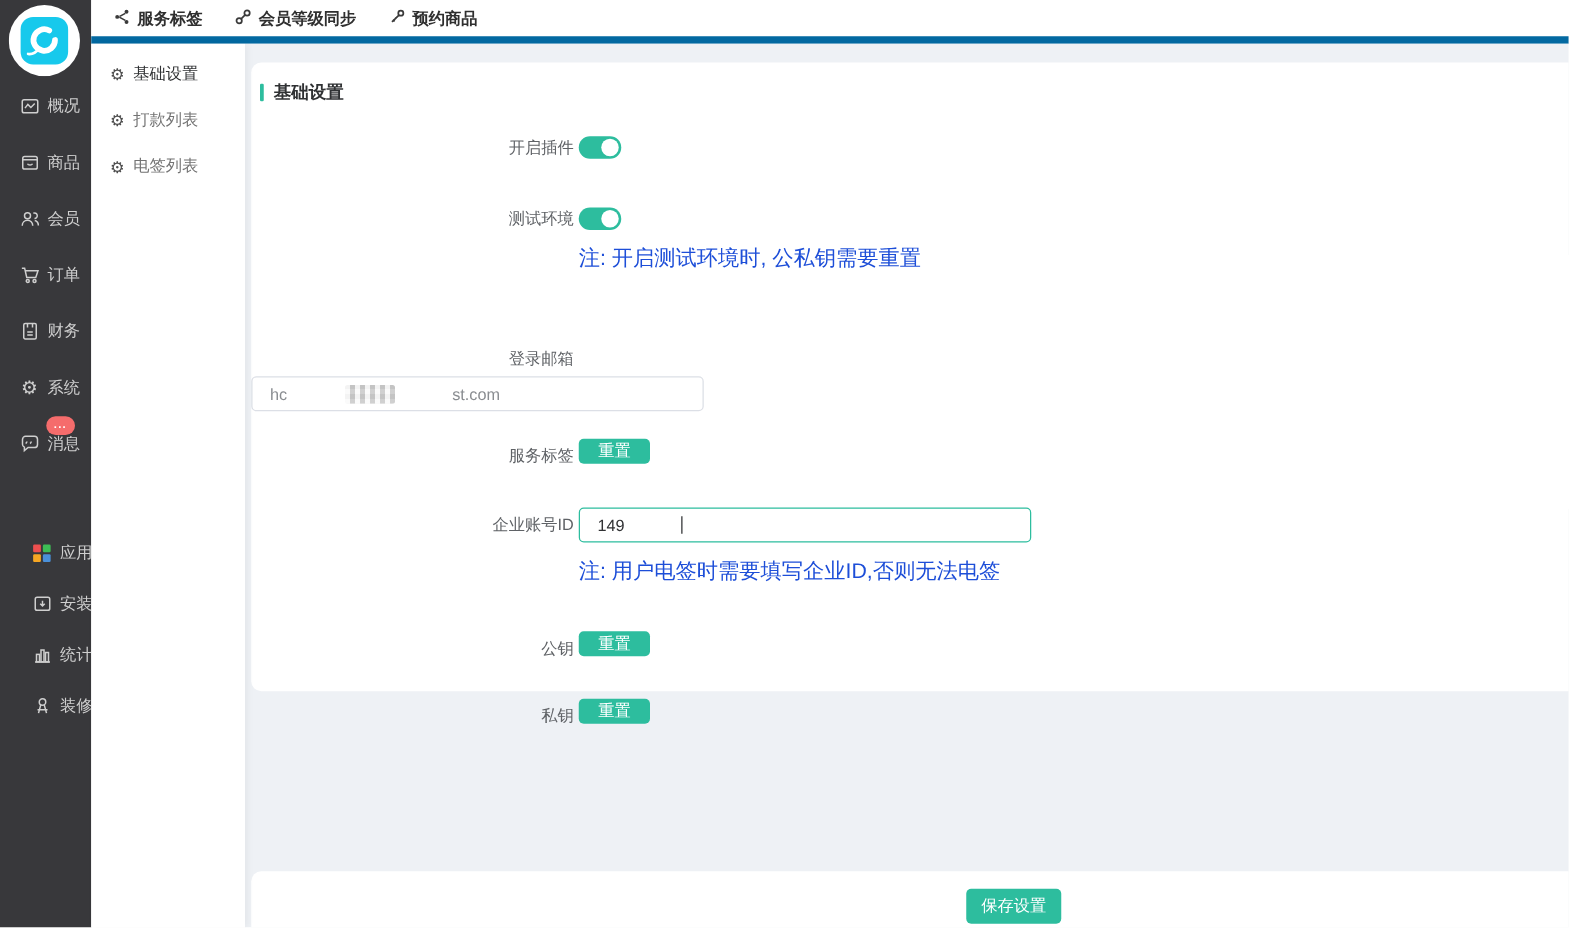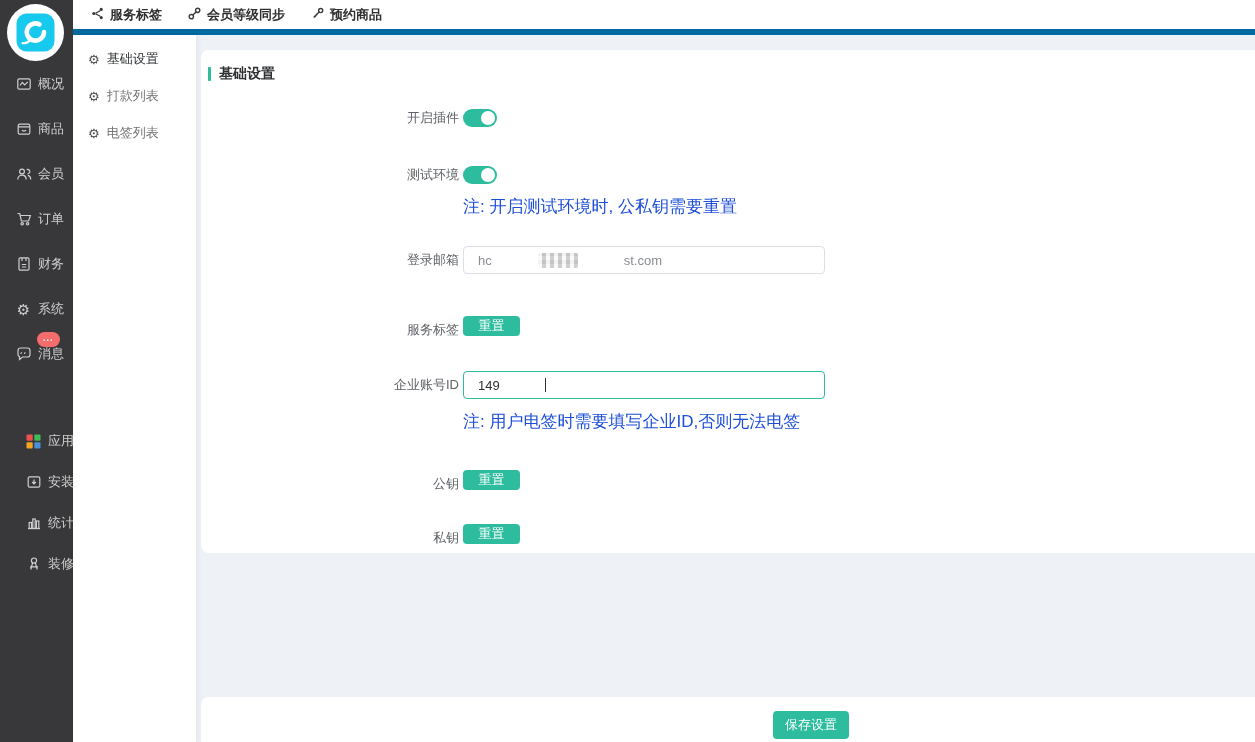--- a/index.html
+++ b/index.html
@@ -49,22 +49,22 @@
     font-size:13px; color:#8a8d91; display:flex; align-items:center; background:#fff; cursor:text;gap:44px; }
   .input.focused { border-color:#2dbd9e; color:#303133; }
   .censor { display:inline-block; width:40px; height:15px; margin:0 2px; border-radius:2px; background-color:#dcdcdc;
     background-image:repeating-linear-gradient(90deg, rgba(255,255,255,.75) 0 4px, rgba(185,185,185,.55) 4px 8px),
       repeating-linear-gradient(0deg, rgba(255,255,255,.45) 0 4px, rgba(195,195,195,.45) 4px 8px);
     filter:blur(.6px); }
   .caret { display:inline-block; width:1px; height:14px; background:#2f3133; margin-left:1px; }
   .btn { background:#2dbd9e; color:#fff; border:none; border-radius:4px; font-size:13px;
     cursor:pointer; font-family:inherit; }
   .btn-sm { width:57px; height:20px; }
-  .mb-toggle1 { margin-bottom:39px; } .mb-toggle2 { margin-bottom:28px; }
-  .mb-email { margin-bottom:42px; } .mb-pass { margin-bottom:27px; }
+  .mb-toggle1 { margin-bottom:39px; } .mb-toggle2 { margin-bottom:55px; }
+  .mb-email { margin-bottom:22px;flex-direction:column; } .mb-pass { margin-bottom:27px; }
   .mb-corp { margin-bottom:37px; } .mb-pub { margin-bottom:26px; }
 
   .spacer { flex:1; }
   .footerbar { height:45px; background:#fff; margin-left:5px; border-radius:8px 0 0 0;
     flex-shrink:0; position:relative; }
   .save-btn { position:absolute; left:572px; top:14px; width:76px; height:28px; }
 </style>
 </head>
 <body>
 

